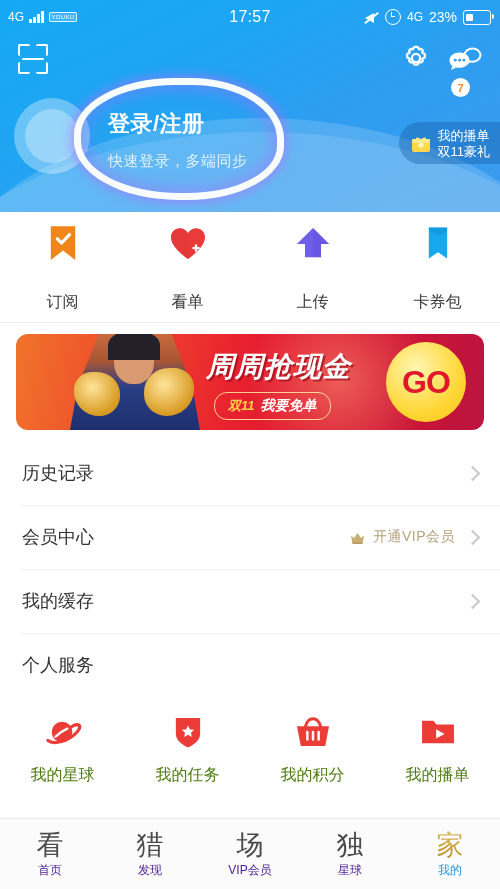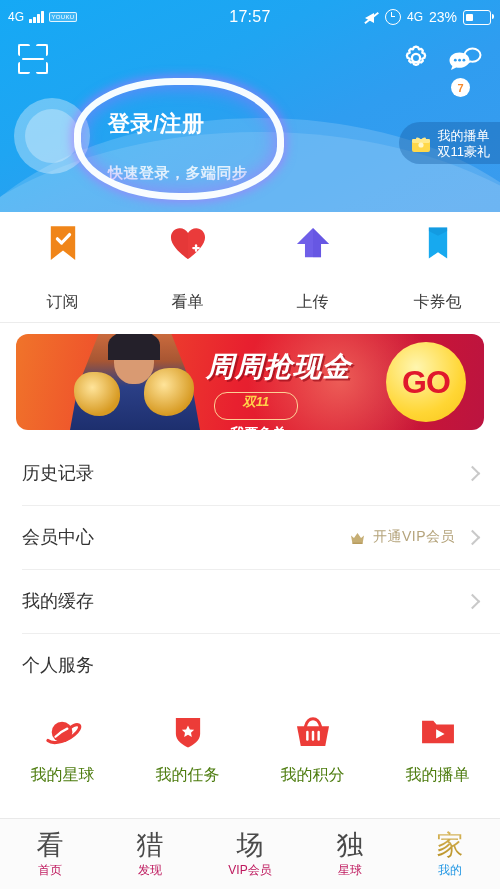--- a/index.html
+++ b/index.html
@@ -86,21 +86,21 @@
     background:rgba(255,255,255,.34);
   }
   .avatar::after{
     content:"";position:absolute;left:11px;top:11px;width:54px;height:54px;border-radius:50%;
     background:rgba(255,255,255,.30);
   }
   .login-title{
     position:absolute;left:108px;top:109px;color:#fff;font-size:22px;font-weight:bold;letter-spacing:.5px;
   }
   .login-sub{
-    position:absolute;left:108px;top:164px;color:rgba(255,255,255,.82);font-size:15px;letter-spacing:.5px;font-weight:bold;
+    position:absolute;left:108px;top:152px;color:rgba(255,255,255,.82);font-size:15px;letter-spacing:.5px;
   }
 
   .signin-pill{
     position:absolute;right:0;top:122px;height:42px;
     background:rgba(22,90,160,0.38);
     border-radius:21px 0 0 21px;
     display:flex;align-items:center;gap:7px;padding:0 10px 0 12px;
   }
   .gift-ic{width:20px;height:19px;position:relative;flex:none;}
   .signin-txt{color:#fff;font-size:13px;line-height:15px;}
@@ -141,21 +141,21 @@
   .ban-hair{position:absolute;left:92px;top:-4px;width:52px;height:30px;border-radius:50% 50% 0 0;background:#24202a;}
   .ban-gold-l{position:absolute;left:58px;top:38px;width:46px;height:44px;background:radial-gradient(circle at 40% 35%,#ffe49a,#d79a22 70%);border-radius:40% 50% 45% 55%;}
   .ban-gold-r{position:absolute;left:128px;top:34px;width:50px;height:48px;background:radial-gradient(circle at 40% 35%,#ffe49a,#d79a22 70%);border-radius:50% 40% 55% 45%;}
   .ban-title{
     position:absolute;left:190px;top:14px;color:#fff;font-size:28px;font-weight:bold;
     font-style:italic;letter-spacing:1px;
     text-shadow:2px 2px 0 rgba(150,10,25,.65);
   }
   .ban-sub{
     position:absolute;left:198px;top:58px;height:26px;border:1.6px solid rgba(255,225,160,.9);
-    border-radius:13px;display:flex;align-items:center;gap:14px;padding:0 13px;flex-direction:column;
+    border-radius:13px;display:flex;align-items:center;gap:6px;padding:0 13px;
   }
   .ban-sub .s11{color:#ffd24a;font-size:13px;font-weight:bold;font-style:italic;}
   .ban-sub .sfree{color:#fff;font-size:14px;font-weight:bold;font-style:italic;}
   .ban-go{
     position:absolute;right:18px;top:8px;width:80px;height:80px;border-radius:50%;
     background:radial-gradient(circle at 38% 32%,#fff6b0,#ffd634 62%,#f7c417 100%);
     display:flex;align-items:center;justify-content:center;
     color:#e0182c;font-size:32px;font-weight:bold;letter-spacing:-1px;
   }
 
@@ -185,21 +185,21 @@
   .s-ic{height:42px;display:flex;align-items:center;justify-content:center;}
   .s-label{font-size:16px;color:#4d7c0f;}
 
   
   .tabbar{
     position:absolute;left:0;bottom:0;width:500px;height:70px;background:#fbfbfb;
     border-top:1px solid #e9e9e9;display:flex;align-items:center;
   }
   .tab{flex:1;display:flex;flex-direction:column;align-items:center;gap:2px;}
   .tab-glyph{font-size:27px;line-height:30px;color:#4a4a4a;font-family:"Liberation Serif","DejaVu Serif",serif;}
-  .tab-label{font-size:12px;color:#be185d;}
+  .tab-label{font-size:12px;color:#4c1d95;}
   .tab.active .tab-glyph{
     color:#c9a227;
     background:linear-gradient(180deg,#d9b75c,#b78f22);
     -webkit-background-clip:text;background-clip:text;-webkit-text-fill-color:transparent;
   }
   .tab.active .tab-label{color:#2196e3;}
 
   .watermark{
     position:absolute;right:34px;bottom:20px;font-size:26px;font-weight:bold;
     color:rgba(140,150,160,.28);letter-spacing:-1px;pointer-events:none;

